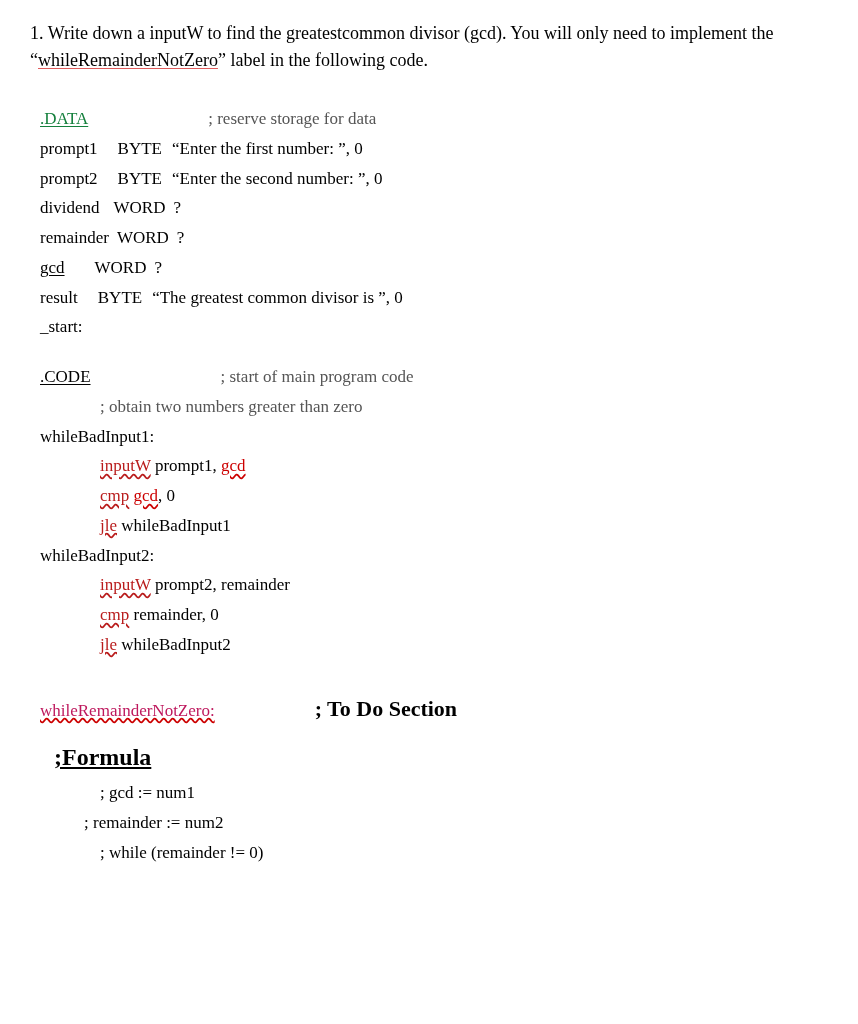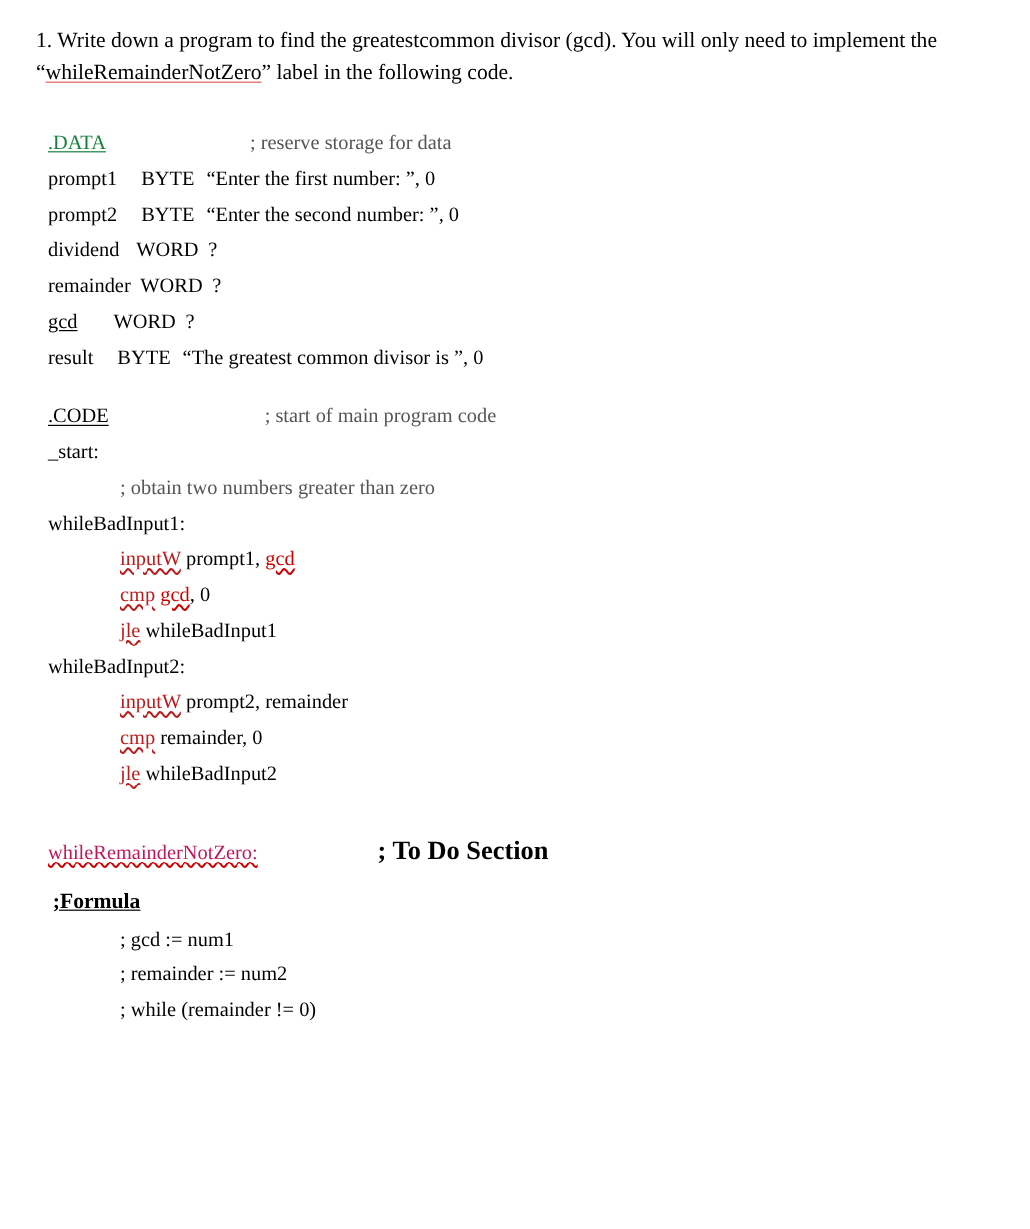--- a/index.html
+++ b/index.html
@@ -77,24 +77,24 @@
       font-family: "Times New Roman", Times, serif;
       font-weight: bold;
       font-size: 22px;
       color: #000;
       margin-left: 60px;
     }
 
     .formula-section {
       font-family: "Times New Roman", Times, serif;
       font-weight: bold;
-      font-size: 18px;
+      font-size: 24px;
       text-decoration: underline;
       margin-top: 8px;
-      margin-left: 4px;
+      margin-left: 14px;
     }
 
     .while-remainder-line {
       display: flex;
       align-items: baseline;
       margin-top: 30px;
     }
 
     .code-label-red {
       color: #be185d;
@@ -110,21 +110,21 @@
     .gcd-underline {
       text-decoration: underline;
       text-underline-offset: 2px;
     }
   </style>
 </head>
 <body>
 
 <div>
   <p class="intro-text">
-    <span>1.</span><span> Write down a program to find the greatest</span><span>common divisor (gcd). You will only need to implement the “</span><span class="label-highlight">whileRemainderNotZero</span><span>” label in the following code.</span>
+    <span>1.</span><span> Write down a inputW to find the greatest</span><span>common divisor (gcd). You will only need to implement the “</span><span class="label-highlight">whileRemainderNotZero</span><span>” label in the following code.</span>
   </p>
 </div>
 
 <div class="code-block" style="margin-top: 20px;">
 
   <div class="code-line">
     <span class="section-directive">.DATA</span>
     <span class="comment" style="margin-left: 120px;">; reserve storage for data</span>
   </div>
 
@@ -157,30 +157,30 @@
     <span style="margin-left: 30px;">WORD</span>
     <span style="margin-left: 8px;">?</span>
   </div>
 
   <div class="code-line">
     <span>result</span>
     <span style="margin-left: 20px;">BYTE</span>
     <span style="margin-left: 10px;">“The greatest common divisor is ”, 0</span>
   </div>
 
+  <div class="code-line">
+    <span>_start:</span>
+  </div>
+
   <div class="code-line section-gap">
     <span class="dot-code">.CODE</span>
     <span class="comment" style="margin-left: 130px;">; start of main program code</span>
   </div>
 
   <div class="code-line">
-    <span>_start:</span>
-  </div>
-
-  <div class="code-line">
     <span class="indent1 comment" style="margin-left: 60px;">; obtain two numbers greater than zero</span>
   </div>
 
   <div class="code-line">
     <span>whileBadInput1:</span>
   </div>
 
   <div class="code-line">
     <span style="margin-left: 60px;">
       <span class="kw-blue">inputW</span> prompt1, <span class="kw-red">gcd</span>
@@ -228,20 +228,20 @@
 
   <div class="code-line">
     <span class="formula-section">;Formula</span>
   </div>
 
   <div class="code-line">
     <span style="margin-left: 60px;">; gcd := num1</span>
   </div>
 
   <div class="code-line">
-    <span style="margin-left: 60px;">; remainder := num2</span>
+    <span style="margin-left: 44px;">; remainder := num2</span>
   </div>
 
   <div class="code-line">
     <span style="margin-left: 60px;">; while (remainder != 0)</span>
   </div>
 
 </div>
 
 </body></html>

